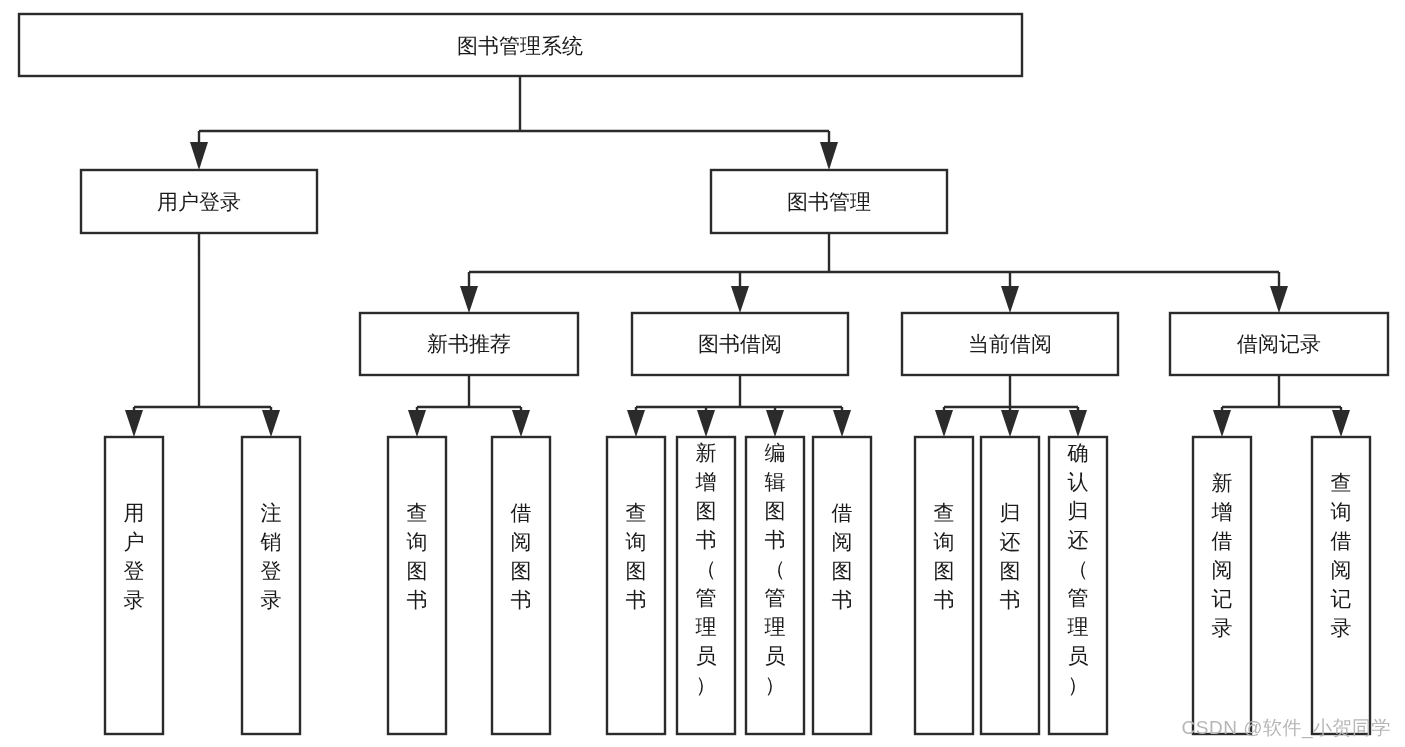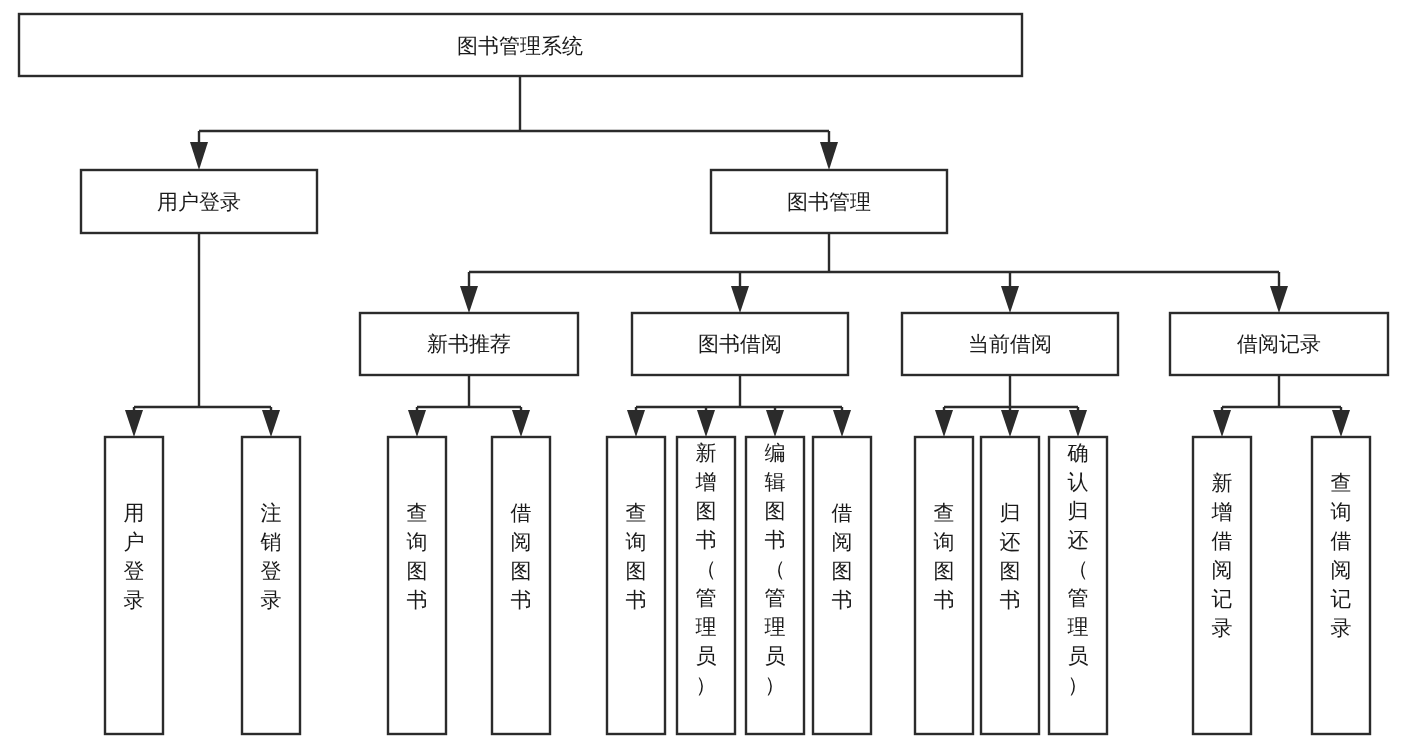--- a/index.html
+++ b/index.html
@@ -236,13 +236,14 @@
       <rect class="node-box" x="1193" y="437" width="58" height="297"></rect>
       <text class="vert-label" x="1222" y="490"><tspan x="1222" y="490">新</tspan><tspan x="1222" y="519">增</tspan><tspan x="1222" y="548">借</tspan><tspan x="1222" y="577">阅</tspan><tspan x="1222" y="606">记</tspan><tspan x="1222" y="635">录</tspan></text>
     </g>
     <g>
       <rect class="node-box" x="1312" y="437" width="58" height="297"></rect>
       <text class="vert-label" x="1341" y="490"><tspan x="1341" y="490">查</tspan><tspan x="1341" y="519">询</tspan><tspan x="1341" y="548">借</tspan><tspan x="1341" y="577">阅</tspan><tspan x="1341" y="606">记</tspan><tspan x="1341" y="635">录</tspan></text>
     </g>
 
   </svg>
 
+  <div class="watermark-text">CSDN @软件_小贺同学</div>
 </div>
 
 </body></html>

